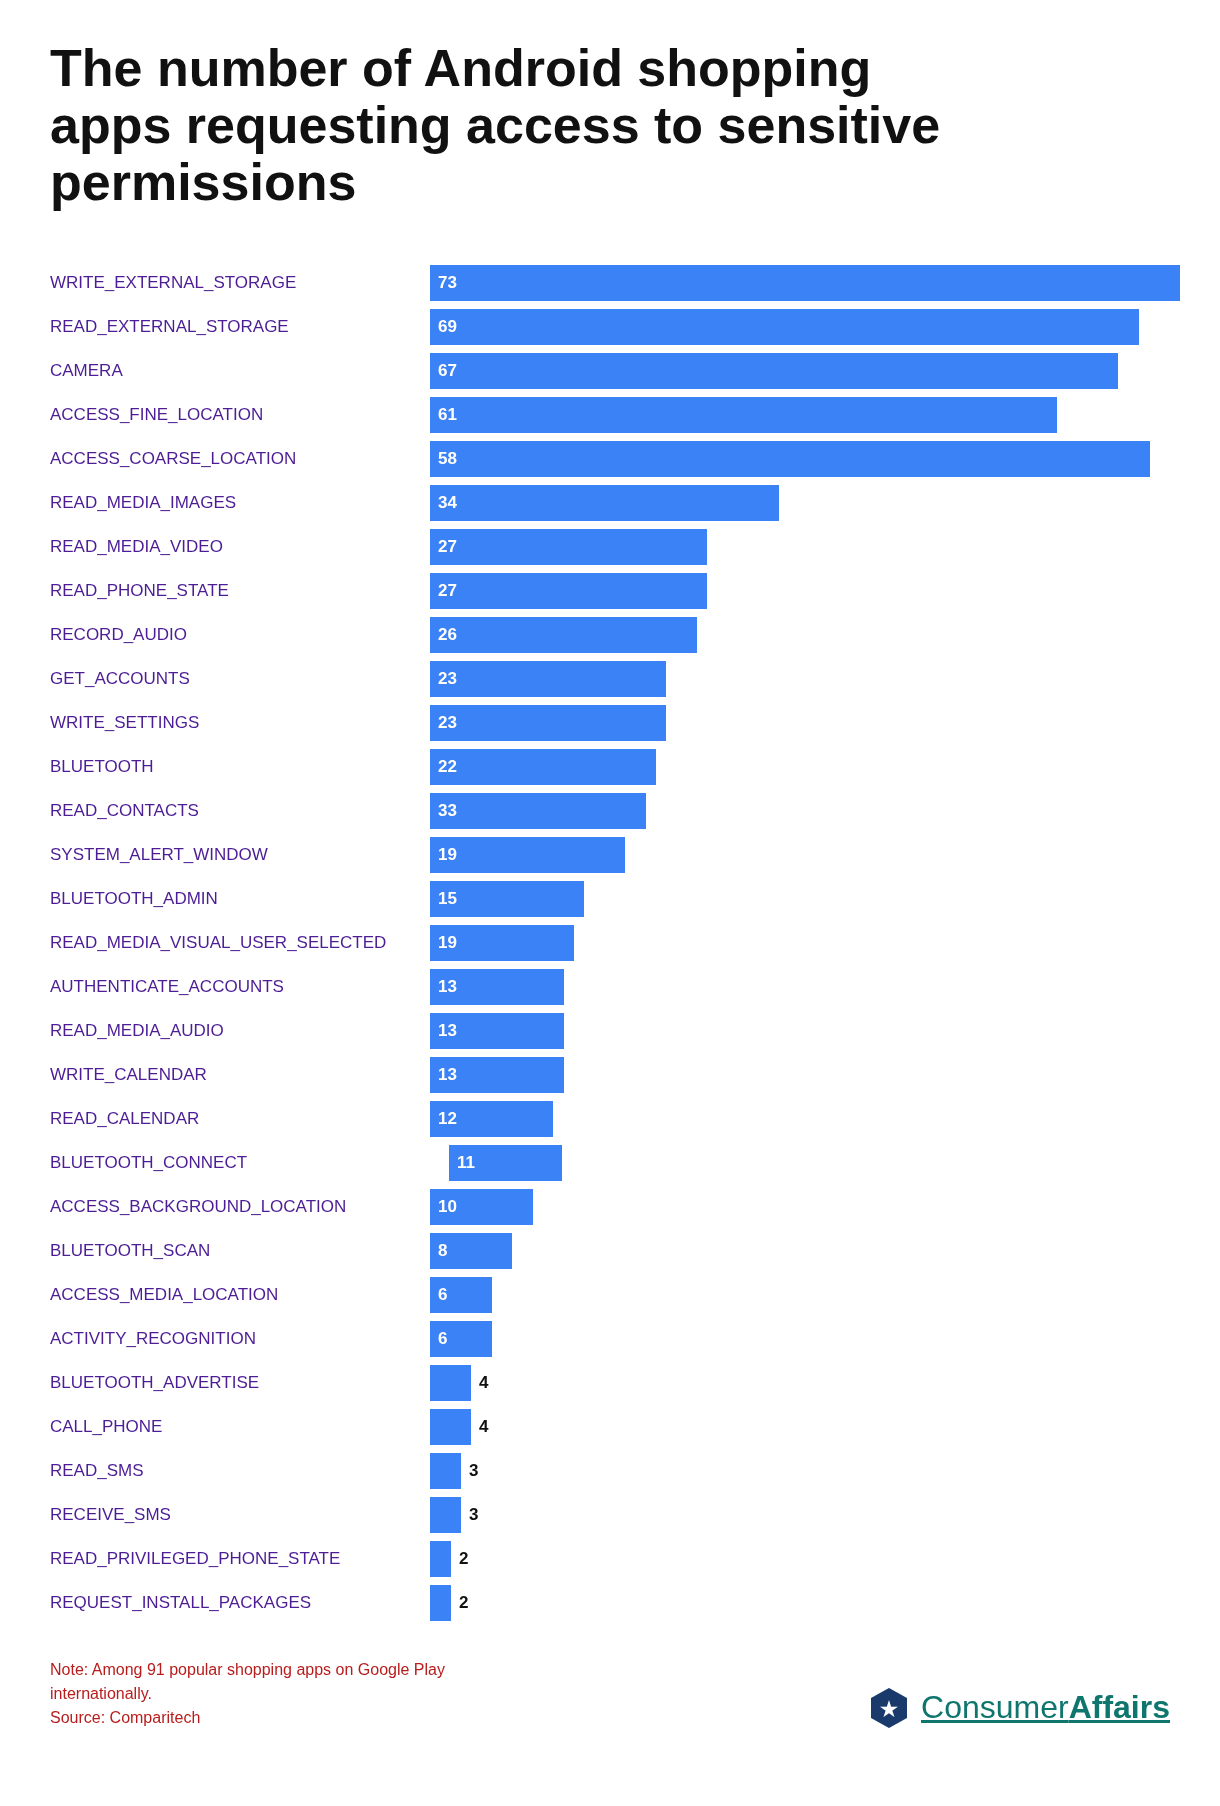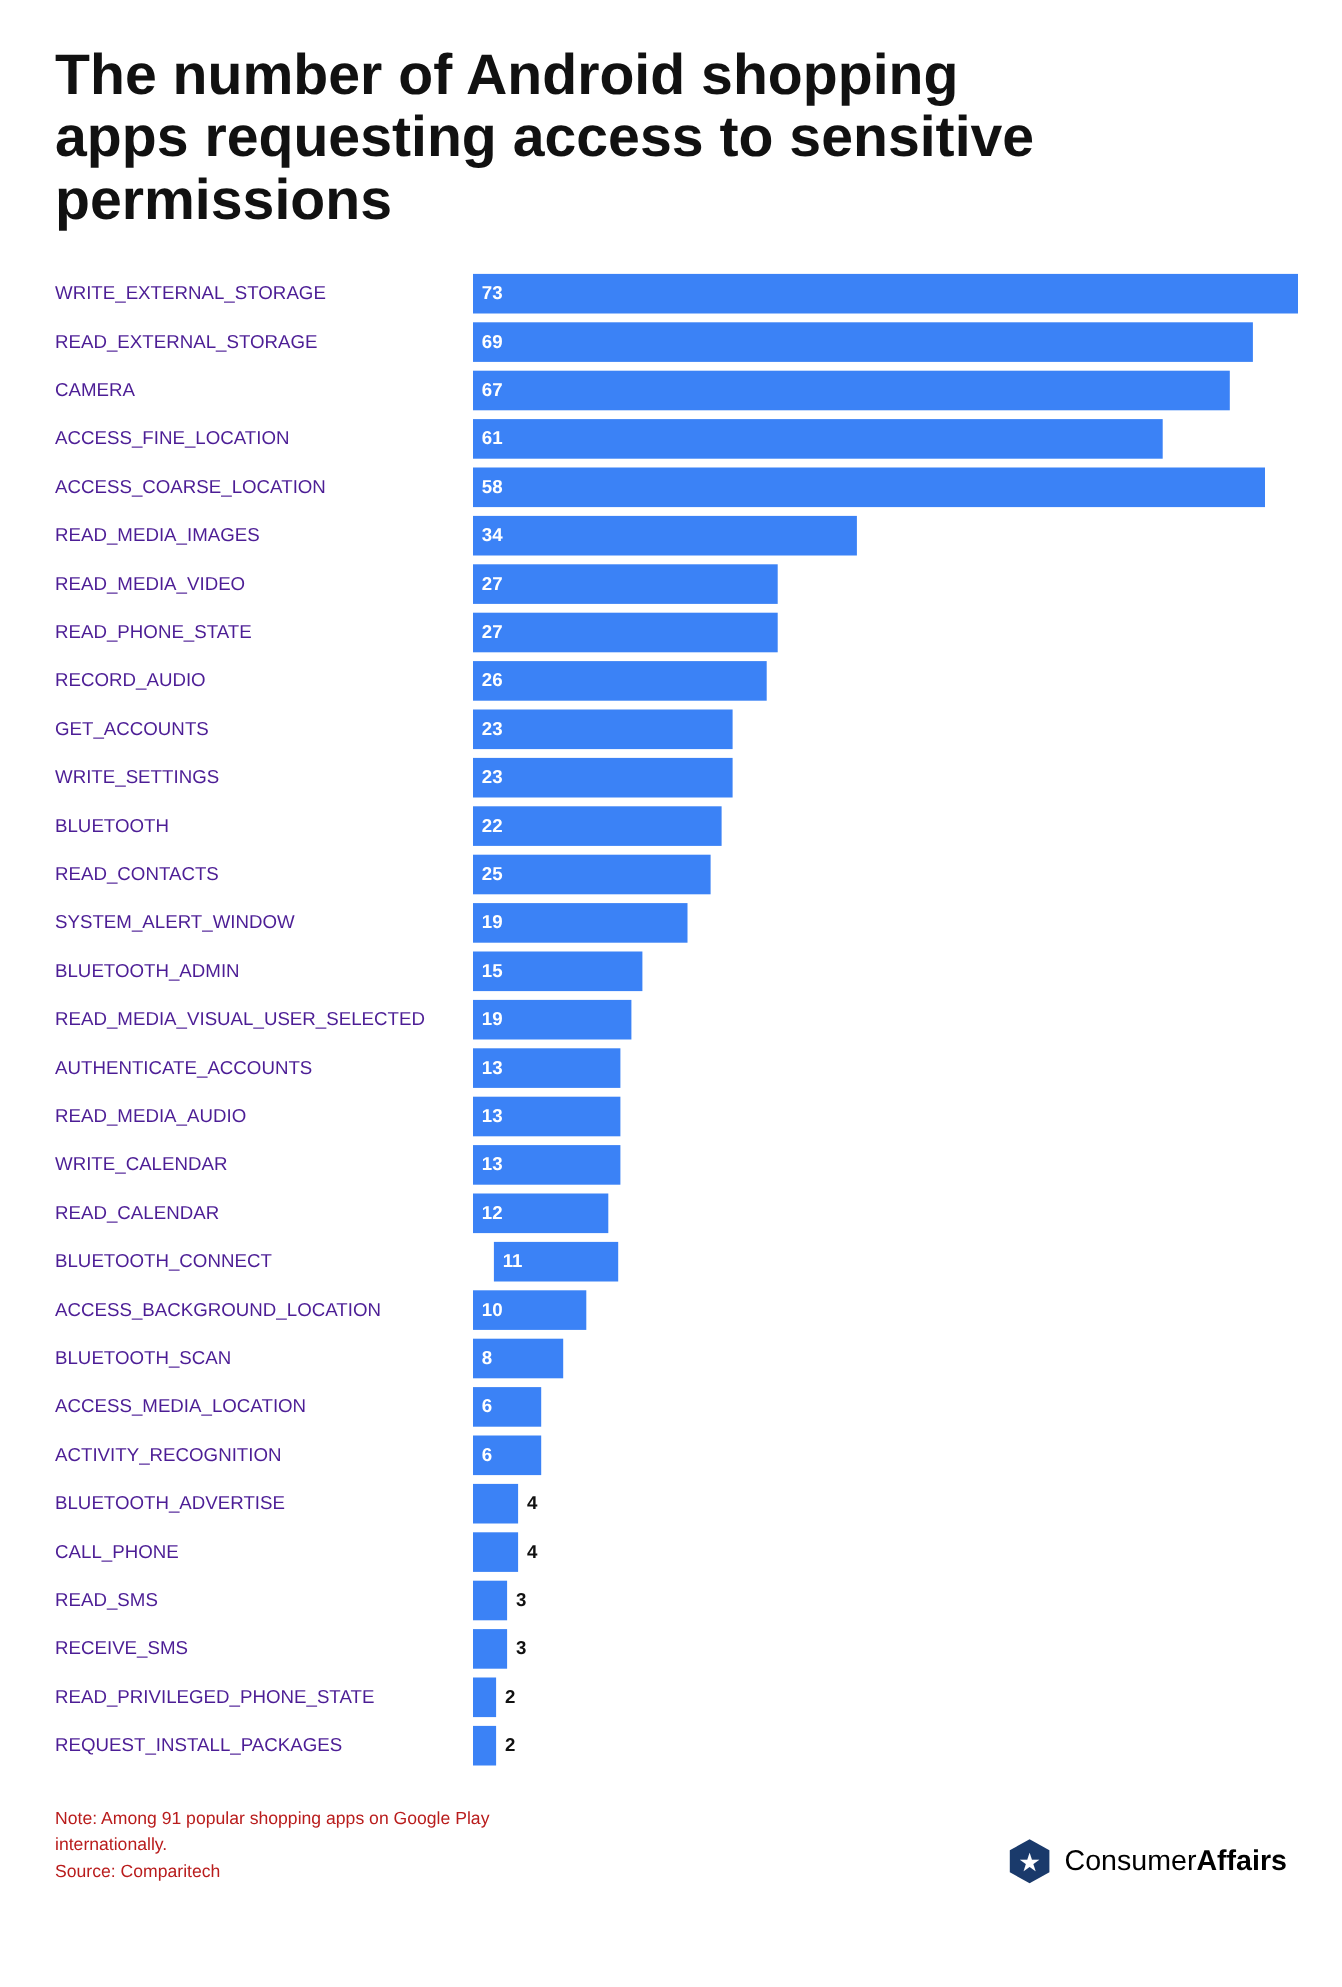--- a/index.html
+++ b/index.html
@@ -8,21 +8,21 @@
       background: #fff;
       width: 1220px;
       min-height: 1806px;
       padding: 40px 50px 40px 50px;
     }
     .title {
       font-size: 52px;
       font-weight: 900;
       line-height: 1.1;
       color: #111;
-      margin-bottom: 36px;
+      margin-bottom: 52px;
       max-width: 900px;
     }
     .chart-container {
       width: 100%;
     }
     .chart-row {
       display: flex;
       align-items: center;
       margin-bottom: 6px;
       min-height: 38px;
@@ -78,23 +78,24 @@
     .brand {
       display: flex;
       align-items: center;
       gap: 10px;
     }
     .brand-logo {
       width: 44px;
       height: 44px;
     }
     .brand-text {
-      font-size: 26px;
+      font-size: 32px;
       font-weight: 400;
-      color: #000000;
+      color: #0f766e;
+      text-decoration: underline;
     }
     .brand-text span {
       font-weight: 900;
     }
   </style>
 </head>
 <body>
 
 <h1 class="title">The number of Android shopping apps requesting access to sensitive permissions</h1>
 
@@ -192,21 +193,21 @@
       <div class="bar-area">
         <div class="bar" style="width: 226px;">
           <span class="bar-value">22</span>
         </div>
       </div>
     </div>
     <div class="chart-row">
       <div class="label">READ_CONTACTS</div>
       <div class="bar-area">
         <div class="bar" style="width: 216px;">
-          <span class="bar-value">25</span>
+          <span class="bar-value">33</span>
         </div>
       </div>
     </div>
     <div class="chart-row">
       <div class="label">SYSTEM_ALERT_WINDOW</div>
       <div class="bar-area">
         <div class="bar" style="width: 195px;">
           <span class="bar-value">19</span>
         </div>
       </div>

